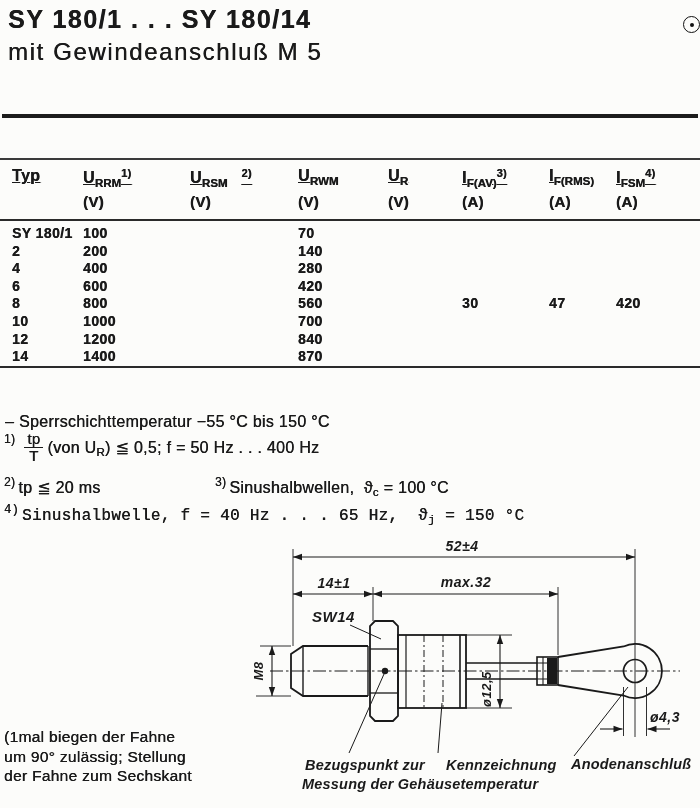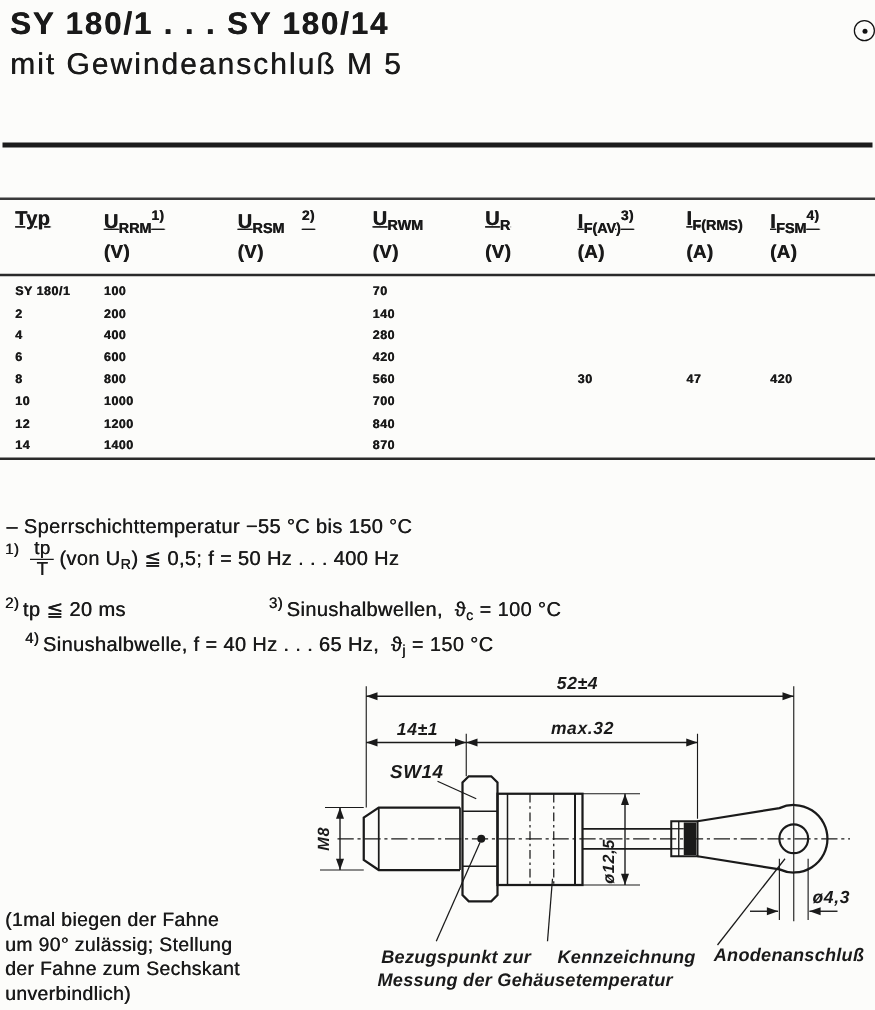--- a/index.html
+++ b/index.html
@@ -28,42 +28,42 @@
   table.ratings{position:absolute;left:12px;top:164px;width:688px;border-collapse:collapse;table-layout:fixed;}
   table.ratings th,table.ratings td{padding:0;margin:0;vertical-align:top;text-align:left;white-space:nowrap;overflow:visible;}
   thead th{font-weight:bold;font-size:16px;letter-spacing:0.3px;}
   thead tr.syms th{height:26px;padding-top:3px;text-decoration:underline;}
   thead tr.units th{height:32px;font-size:15px;}
   th.pad-urrm{padding-left:35px;}
   .sym{font-size:16px;}
   .ssub{font-size:11.5px;vertical-align:-4px;letter-spacing:0;}
   .ssup{font-size:11px;vertical-align:6px;}
   .ssup.gap{margin-left:14px;}
-  tbody td{height:17.6px;line-height:17.6px;font-size:10px;font-weight:bold;letter-spacing:0.4px;}
+  tbody td{height:17.6px;line-height:17.6px;font-size:14px;font-weight:bold;letter-spacing:0.4px;}
   td.typ{text-align:right;padding-right:4px;}
   td.volt{text-align:right;padding-right:88px;}
   td.urwm{text-align:right;padding-right:19px;}
   td.ifav{padding-left:11px;}
   td.ifrms{padding-left:16px;}
   td.ifsm{padding-left:0px;}
 
   
   .notes{font-size:16px;letter-spacing:0.3px;}
   .note-temp{left:5px;top:413px;}
   .fn-sup{font-size:12px;vertical-align:7px;margin-right:3px;}
   .fn-sub{font-size:11.5px;vertical-align:-3px;}
   .note1{left:4px;top:432px;display:flex;align-items:center;}
   .note1 .supwrap{align-self:flex-start;}
   .frac{display:inline-block;text-align:center;margin:0 0 0 6px;line-height:14px;font-size:15px;}
   .frac .num{display:block;border-bottom:1.6px solid #1a1a1a;padding:0 3px 1px 3px;}
   .frac .den{display:block;padding-top:1px;}
   .note1 .rest{margin-left:4px;}
   .note23{left:4px;top:475px;}
   .note3{position:absolute;left:211px;top:0;white-space:nowrap;}
-  .note4{left:20px;top:503px;white-space:nowrap;}
+  .note4{left:4px;top:503px;white-space:nowrap;font-family:Liberation Mono, monospace;}
 
   
   .flagnote{left:4px;top:727px;font-size:15.5px;line-height:19.6px;letter-spacing:0.3px;}
 
   
   .drawing{left:250px;top:535px;}
   svg text{fill:#1a1a1a;}
   .dimtxt{font-size:14px;font-style:italic;font-weight:bold;letter-spacing:0.5px;}
   .lbltxt{font-size:14.5px;font-style:italic;font-weight:bold;letter-spacing:0.2px;}
 </style>
@@ -209,21 +209,20 @@
 </div>
 
 <div class="abs notes note4 ink">
   <sup class="fn-sup">4)</sup><span>Sinushalbwelle,  f = 40 Hz . . . 65 Hz,</span>&nbsp;&nbsp;<span>ϑ</span><span class="fn-sub">j</span><span> = 150 °C</span>
 </div>
 
 <div class="abs flagnote ink">
   <div>(1mal biegen der Fahne</div>
   <div>um 90° zulässig; Stellung</div>
   <div>der Fahne zum Sechskant</div>
-  <div>unverbindlich)</div>
 </div>
 
 <svg class="abs drawing" width="450" height="273" viewBox="0 0 450 273">
   <defs>
     <marker id="arw" markerWidth="10" markerHeight="8" refX="9.5" refY="4" orient="auto-start-reverse" markerUnits="userSpaceOnUse">
       <path d="M0.5,0.8 L9.5,4 L0.5,7.2 Z" fill="#1a1a1a"></path>
     </marker>
   </defs>
 
   <g stroke="#1a1a1a" fill="none">

